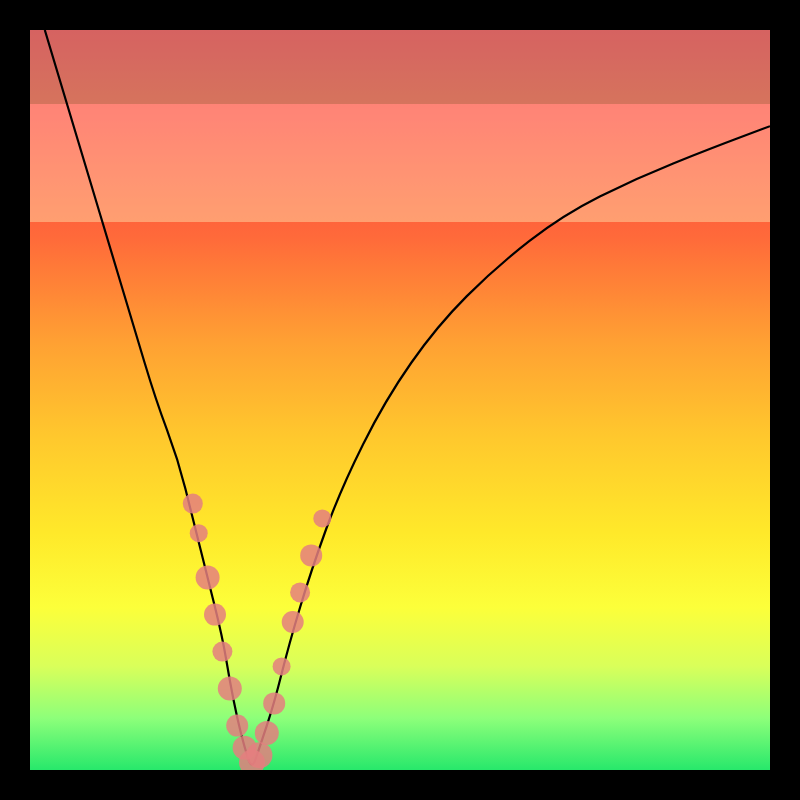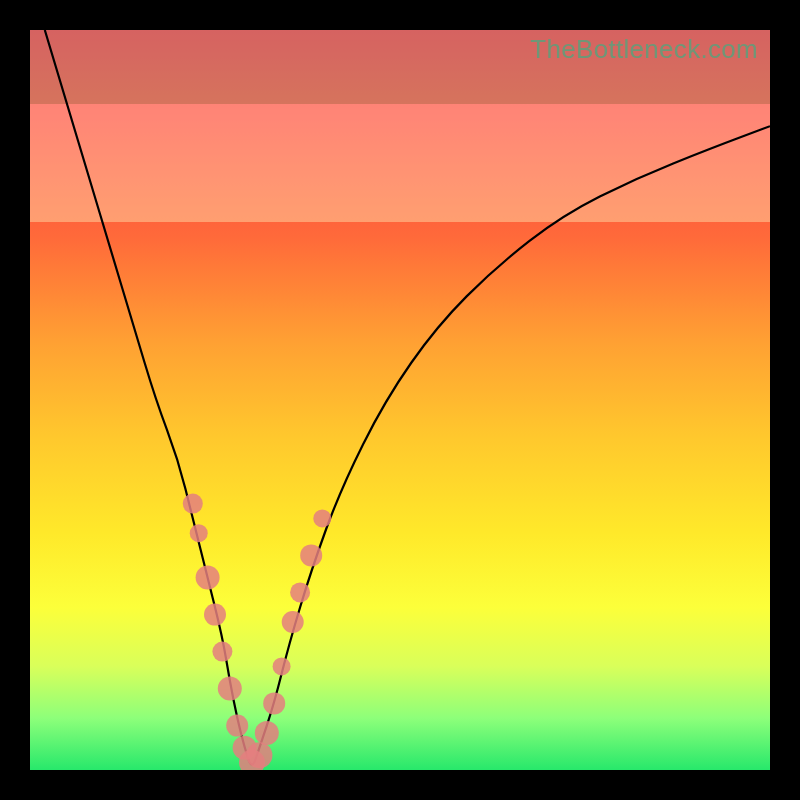--- a/index.html
+++ b/index.html
@@ -67,21 +67,20 @@
   }
   circle.marker {
     fill: #e47f7f;
     fill-opacity: 0.85;
   }
 </style>
 </head>
 <body>
 
 <div class="frame">
-  <div class="watermark">TheBottleneck.com</div>
 
   <div class="band-yellow" style="top: 74px; height: 118.4px;"></div>
   <div class="band-green" style="top: 0px; height: 74px;"></div>
 
   <svg class="plot" viewBox="0 0 740 740">
     <path id="curvePath" class="curve" d="M 14.8 0 Q 14.8 0 25.9 37 Q 37 74 48.1 111 Q 59.2 148 70.30000000000001 185 Q 81.4 222 92.5 259 Q 103.60000000000001 296 114.70000000000002 333 Q 125.80000000000001 370 136.9 399.6 Q 148 429.2 155.4 458.79999999999995 Q 162.8 488.4 170.2 518 Q 177.6 547.6 185 577.2 Q 192.4 606.8 196.10000000000002 629 Q 199.8 651.2 203.5 669.7 Q 207.20000000000002 688.2 210.9 703 Q 214.6 717.8 218.3 728.9 Q 222 740 225.7 728.9 Q 229.4 717.8 236.8 695.5999999999999 Q 244.20000000000002 673.4 251.60000000000002 643.8 Q 259 614.2 270.1 577.2 Q 281.2 540.2 296 499.5 Q 310.8 458.8 333 414.4 Q 355.2 370 381.1 333 Q 407.00000000000006 296 436.6 266.4 Q 466.2 236.79999999999995 499.5 210.89999999999998 Q 532.8 185 569.8 166.5 Q 606.8 148 643.8 133.2 Q 680.8000000000001 118.39999999999998 710.4000000000001 107.30000000000001 T 740 96.20000000000005"></path>
     <g id="markerGroup">
         <circle class="marker" cx="162.8" cy="473.6" r="10"></circle>
         <circle class="marker" cx="168.72" cy="503.2" r="9"></circle>
         <circle class="marker" cx="177.6" cy="547.6" r="12"></circle>

